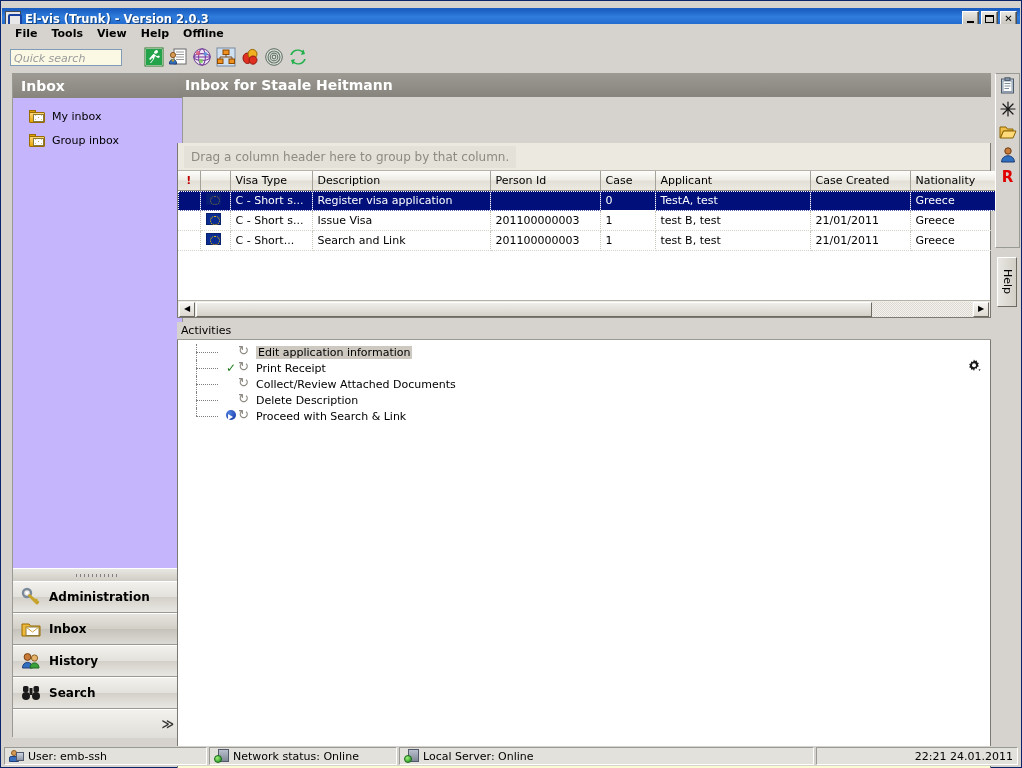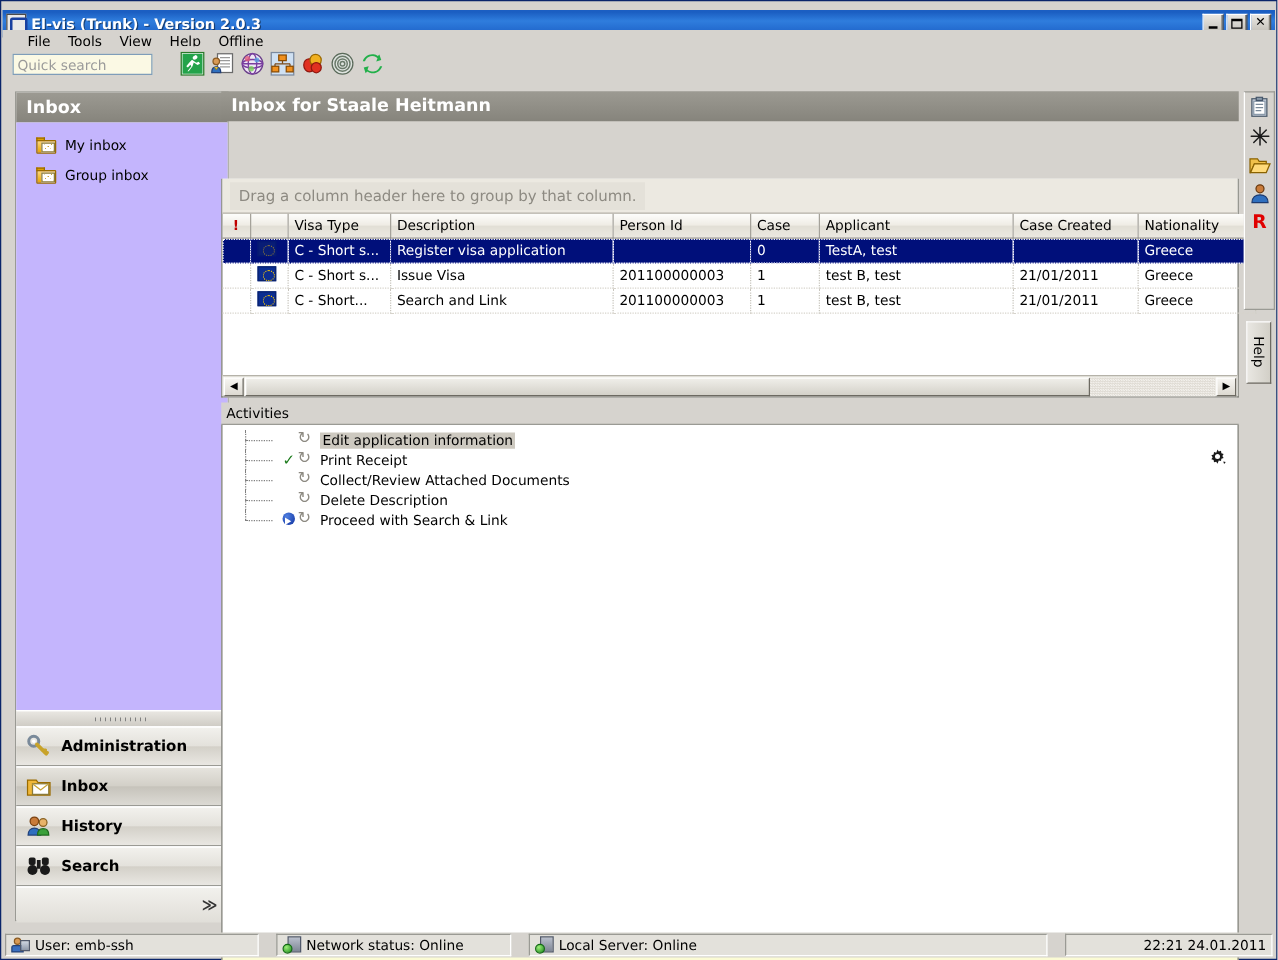--- a/index.html
+++ b/index.html
@@ -53,30 +53,32 @@
     font-family: "DejaVu Sans", sans-serif;
   }
   .tb-glyph { display:block; }
   .g-min { width:7px; height:2px; background:#000; margin-top:6px; }
   .g-max { width:9px; height:8px; border:1px solid #000; border-top-width:2px; box-sizing:border-box; }
   .g-close { font-size:10px; font-weight:bold; line-height:10px; }
 
   
   .menubar {
     position:absolute; left:1px; top:23px; width:1018px; height:19px;
-    background:#d6d3ce; display:flex; align-items:center; padding-left:13px;
+    background:#d6d3ce; display:flex; align-items:center; padding-left:6px;
     box-sizing:border-box;
+    font-weight:bold;
   }
   .menu-item { padding: 2px 7px; font-size:11px; color:#000; cursor:default; }
 
   
   .toolbar {
-    position:absolute; left:1px; top:36px; width:1018px; height:28px;
+    position:absolute; left:1px; top:42px; width:1018px; height:28px;
     background:#d6d3ce; display:flex; align-items:center;
     box-sizing:border-box;
+    font-style:italic;
   }
   .quick-search {
     margin-left:8px; width:112px; height:17px;
     background:#fbf9e4; border:1px solid #7f9db9;
     font-size:11px; color:#9a9a9a; padding:1px 3px;
     box-sizing:border-box; line-height:15px;
     font-family:"DejaVu Sans", sans-serif;
   }
   .tbar-sep { width:10px; }
   .tbar-icons { display:flex; align-items:center; gap:4px; margin-left:12px; }
@@ -289,21 +291,21 @@
     border:1px solid #fff; border-right-color:#6d6a62; border-bottom-color:#6d6a62;
     box-sizing:border-box; display:flex; align-items:center; justify-content:center;
   }
   .help-tab span {
     writing-mode: vertical-rl; font-size:11px; color:#000;
   }
 
   
   .statusbar {
     position:absolute; left:1px; bottom:1px; width:1018px; height:20px;
-    background:#d6d3ce; display:flex; align-items:center; gap:14px;
+    background:#d6d3ce; display:flex; align-items:center; gap:2px;
     padding:0 2px; box-sizing:border-box;
   }
   .sb-cell {
     height:18px; background:#e3e1db;
     border:1px solid #9a9a94; border-right-color:#fff; border-bottom-color:#fff;
     display:flex; align-items:center; padding:0 4px; font-size:11px;
     box-sizing:border-box;
   }
   .sb-ico { width:15px; height:14px; margin-right:4px; flex:none; position:relative; }
 

